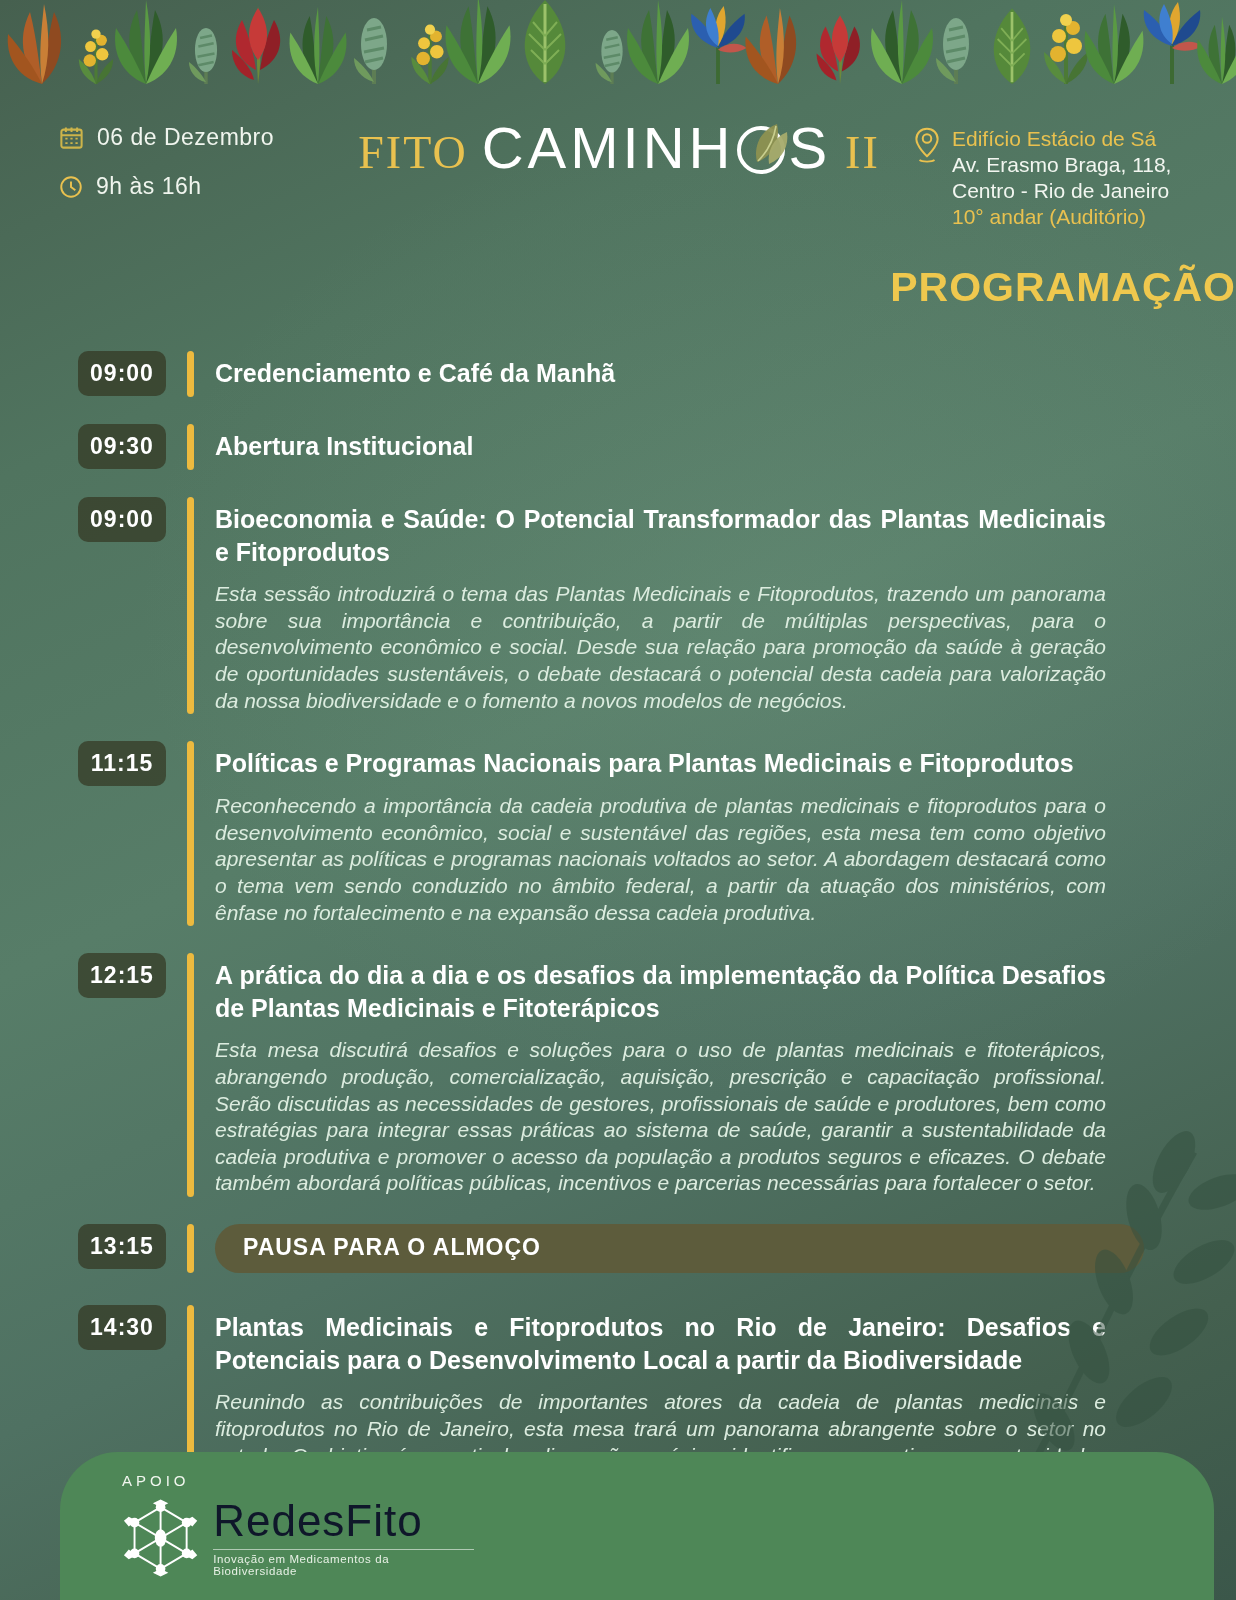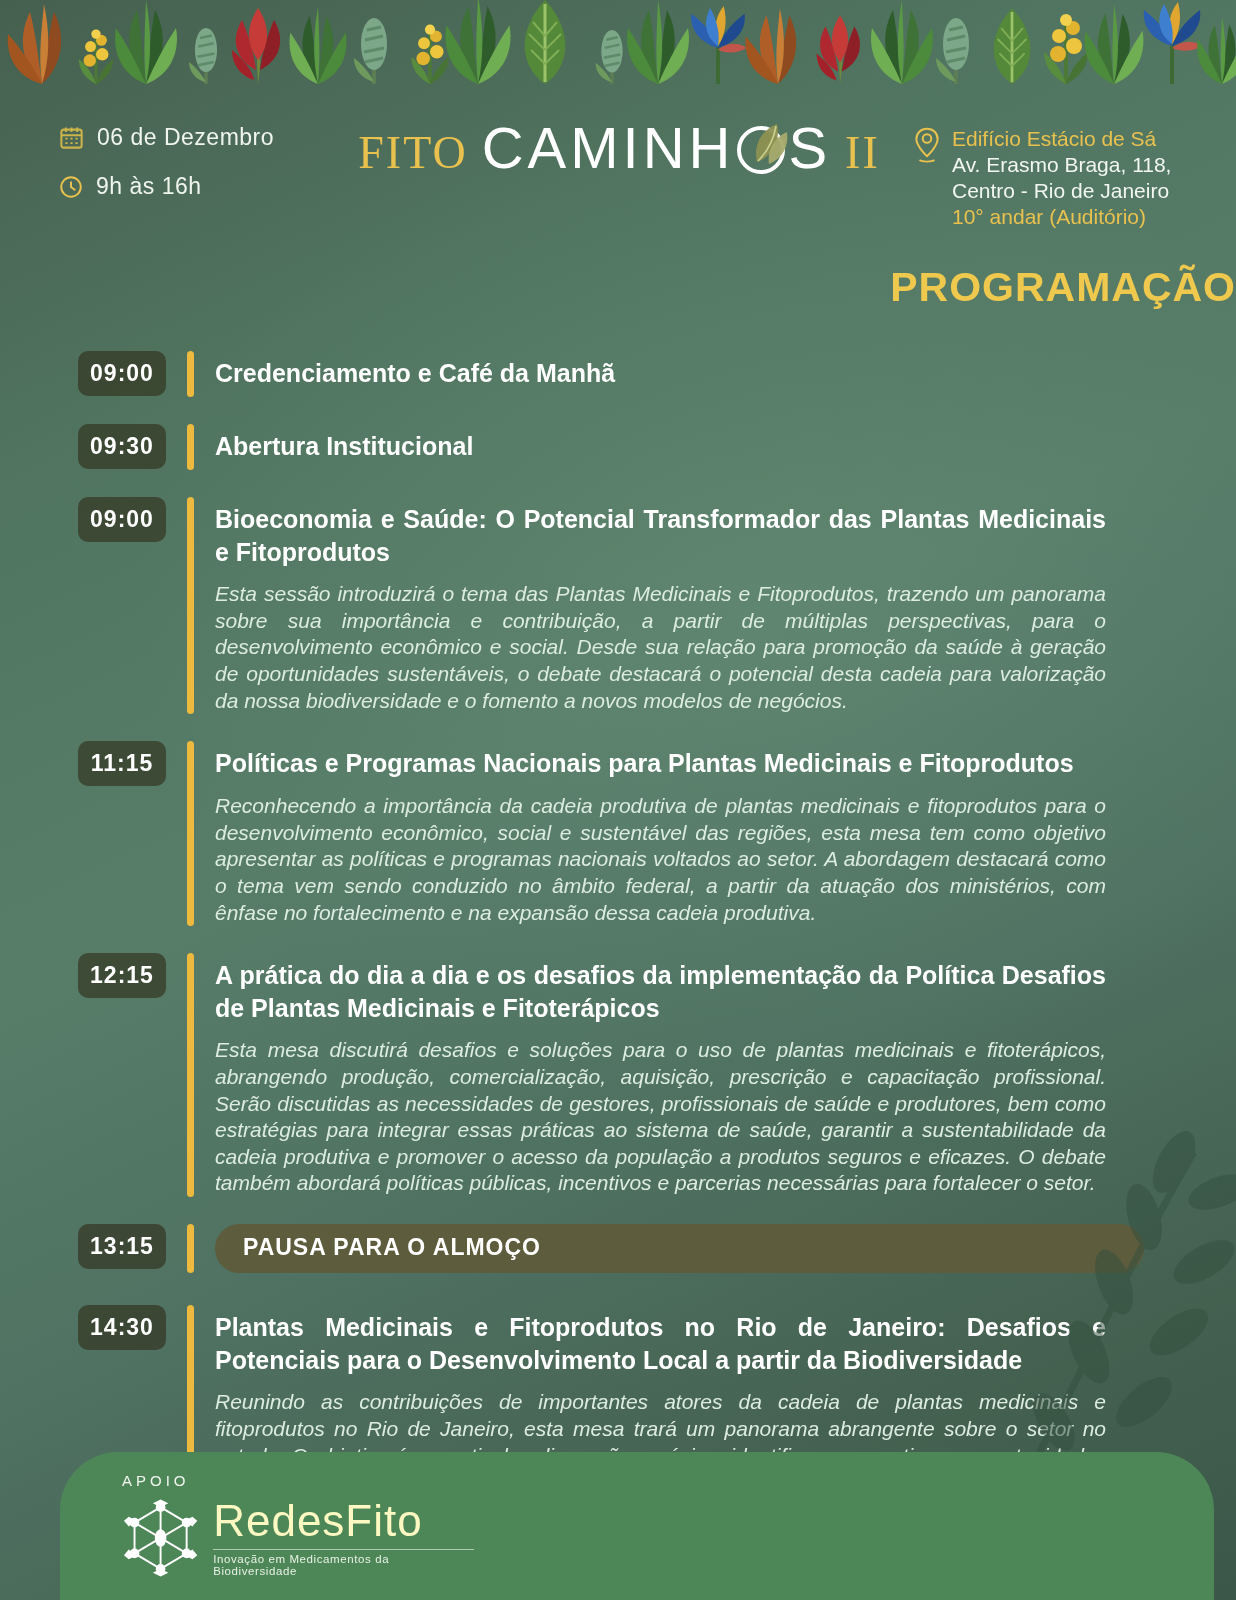--- a/index.html
+++ b/index.html
@@ -59,21 +59,21 @@
   .watermark { position:absolute; right:-18px; bottom:128px; opacity:.5; pointer-events:none; }
   
   .footer {
     position:absolute; left:22px; right:22px; bottom:0; height:148px;
     background:#4e8757; border-radius:58px 58px 0 0;
     display:flex; align-items:flex-start; padding:20px 60px 16px 62px;margin-left:38px;
   }
   .f-label { font-size:15px; letter-spacing:4px; color:#f2f7ef; margin-bottom:10px; font-weight:400; }
   .f-col-apoio { width:352px; }
   .logo-row { display:flex; align-items:center; gap:14px; }
-  .rf-word { font-size:44px; font-weight:400; color:#fef9c3; letter-spacing:1px; line-height:1; }
+  .rf-word { font-size:44px; font-weight:400; color:#0f172a; letter-spacing:1px; line-height:1; }
   .rf-tag { font-size:11.5px; color:#e8f1e6; letter-spacing:.6px; margin-top:6px; border-top:1px solid rgba(255,255,255,.55); padding-top:3px; }
   .f-col-real { width:330px; }
   .sec-line1 { font-size:20px; color:#f2f7ef; }
   .sec-bold { font-size:21px; font-weight:700; color:#fff; line-height:1.18; }
   .f-col-gov { margin-left:auto; display:flex; align-items:center; gap:16px; padding-top:18px; }
   .gov-l1 { font-size:19px; font-weight:700; letter-spacing:6px; }
   .gov-l2 { font-size:38px; font-weight:700; letter-spacing:1px; line-height:1.05; }
 </style>
 </head>
 <body>

